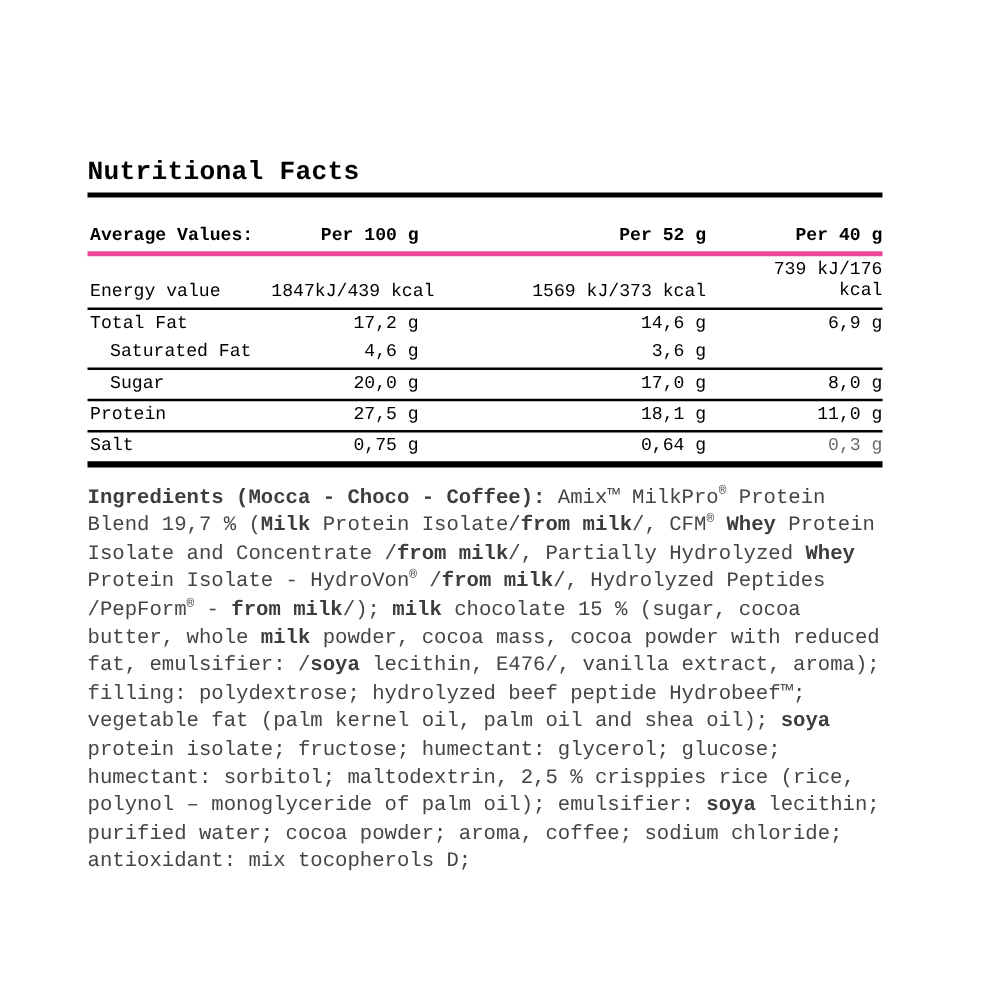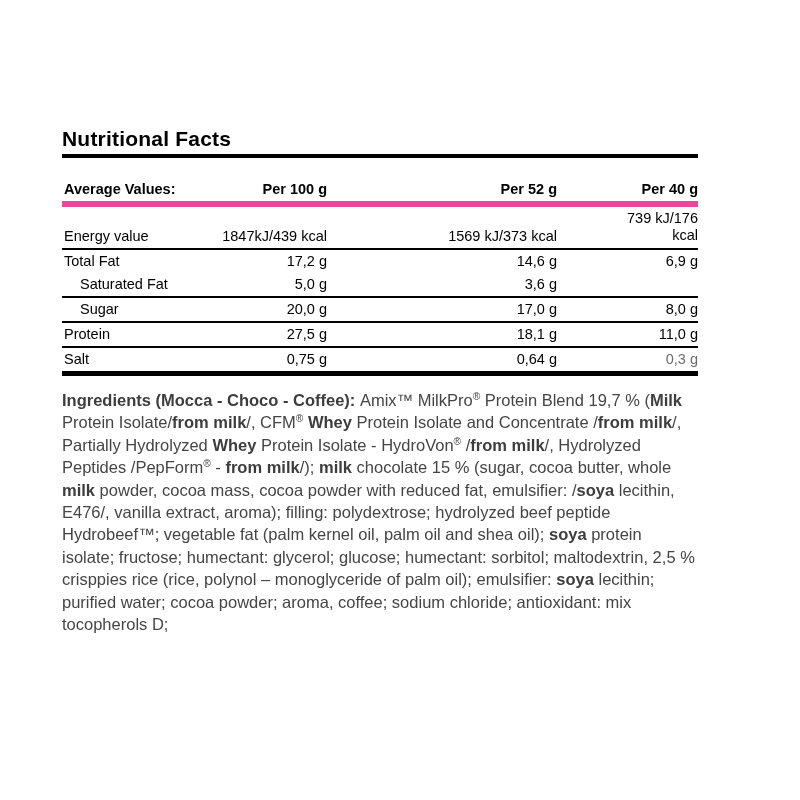--- a/index.html
+++ b/index.html
@@ -1,28 +1,28 @@
 <!DOCTYPE html>
 <html><head>
 <meta charset="utf-8">
 <style>
   html,body{margin:0;padding:0;background:#ffffff;}
   .page{position:relative;width:800px;height:800px;background:#fff;overflow:hidden;
         font-family:"Liberation Sans","DejaVu Sans",sans-serif;color:#000;}
-  .label{position:absolute;left:62px;top:126px;width:636px;}
+  .label{position:absolute;left:70px;top:126px;width:636px;font-family:Liberation Mono, monospace;}
   .title{font-size:21px;font-weight:bold;letter-spacing:.2px;line-height:26px;
          border-bottom:4px solid #000;padding-bottom:2px;}
   .ntable{margin-top:21px;}
   .trow{display:grid;grid-template-columns:147px 118px 230px 141px;align-items:end;}
   .c1{text-align:left;font-size:14.5px;padding:3px 0 4px 2px;}
   .c2,.c3,.c4{text-align:right;font-size:14.5px;padding:3px 0 4px 0;white-space:nowrap;}
   .hrow .c1,.hrow .c2,.hrow .c3,.hrow .c4{font-weight:bold;padding-top:2px;}
   .indent .c1{padding-left:18px;}
   .bb2{border-bottom:2px solid #000;}
-  .bb3{border-bottom:6px solid #ec4899;}
+  .bb3{border-bottom:4px solid #ec4899;}
   .ntable{border-bottom:5px solid #000;}
   .wrapnarrow{display:inline-block;max-width:92px;white-space:normal;text-align:right;line-height:17px;}
   .muted{color:#6b6b6b;}
   .ingredients{margin-top:13px;width:636px;font-size:16.5px;line-height:22.4px;color:#454545;}
   .ingredients .b{font-weight:bold;color:#3d3d3d;}
   .ingredients sup{font-size:62%;line-height:0;vertical-align:super;}
 </style>
 </head>
 <body>
 
@@ -49,21 +49,21 @@
 
       <div class="trow">
         <div class="c1">Total Fat</div>
         <div class="c2">17,2 g</div>
         <div class="c3">14,6 g</div>
         <div class="c4">6,9 g</div>
       </div>
 
       <div class="trow indent bb2">
         <div class="c1">Saturated Fat</div>
-        <div class="c3">5,0 g</div>
+        <div class="c3">4,6 g</div>
         <div class="c4">3,6 g</div>
       </div>
 
 
       <div class="trow indent bb2">
         <div class="c1">Sugar</div>
         <div class="c2">20,0 g</div>
         <div class="c3">17,0 g</div>
         <div class="c4">8,0 g</div>
       </div>

